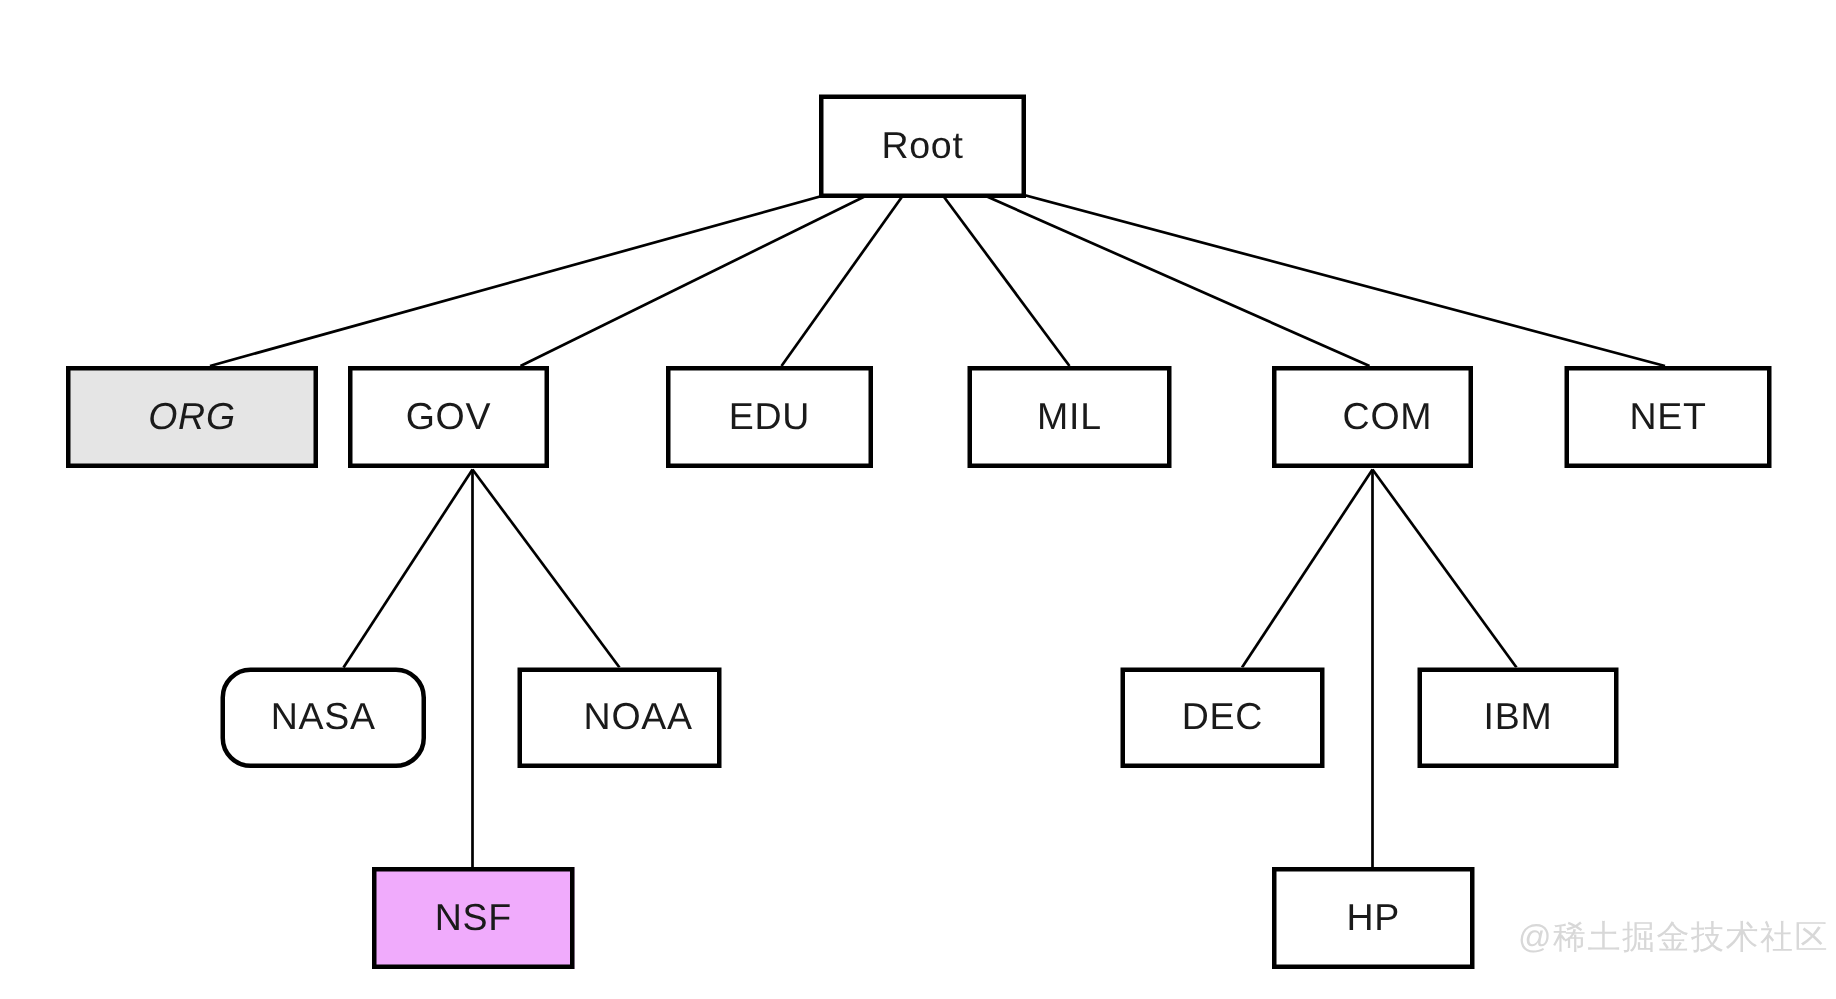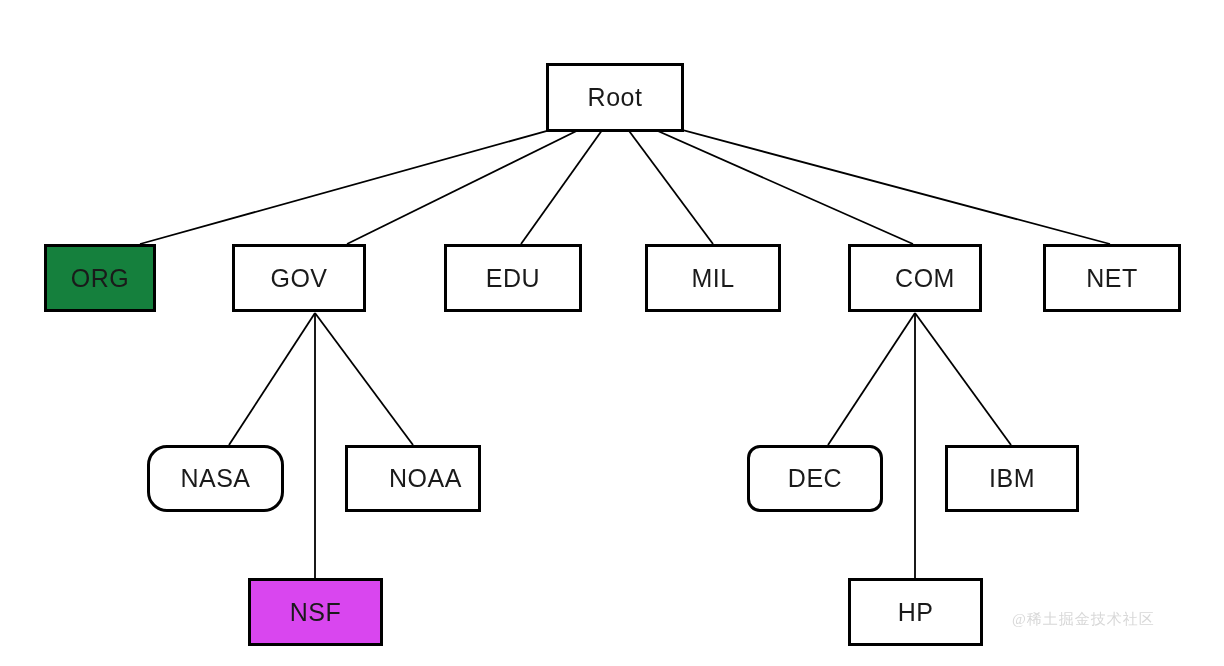--- a/index.html
+++ b/index.html
@@ -40,22 +40,22 @@
     line-height: 1;
     user-select: none;
   }
   .node-label {
     display: block;
     pointer-events: none;
   }
   #watermark {
     position: absolute;
     color: #d8d8d8;
-    font-family: Liberation Serif, serif;
-    font-size: 15px;
+    font-family: Liberation Sans, sans-serif;
+    font-size: 22px;
     letter-spacing: 1px;
     white-space: nowrap;
     user-select: none;
   }
 </style>
 </head>
 <body>
 
 <div id="canvas">
   <svg id="edges" viewBox="0 0 1224 666" xmlns="http://www.w3.org/2000/svg">
@@ -69,21 +69,21 @@
       <line x1="315" y1="313" x2="413" y2="445" stroke="#000000" stroke-width="1.8"></line>
       <line x1="315" y1="313" x2="315" y2="578" stroke="#000000" stroke-width="1.8"></line>
       <line x1="915" y1="313" x2="828" y2="445" stroke="#000000" stroke-width="1.8"></line>
       <line x1="915" y1="313" x2="1011" y2="445" stroke="#000000" stroke-width="1.8"></line>
       <line x1="915" y1="313" x2="915" y2="578" stroke="#000000" stroke-width="1.8"></line>
     </svg>
   <div id="nodes-layer">
       <div class="node" style="left: 546px; top: 43px; width: 138px; height: 69px; border-color: rgb(0, 0, 0); background: rgb(255, 255, 255); margin-top: 20px;">
         <span class="node-label">Root</span>
       </div>
-      <div class="node" style="left: 44px; top: 244px; width: 112px; height: 68px; border-color: rgb(0, 0, 0); background: #15803d;">
+      <div class="node" style="left: 44px; top: 244px; width: 168px; height: 68px; border-color: rgb(0, 0, 0); background: #e5e5e5; font-style: italic;">
         <span class="node-label">ORG</span>
       </div>
       <div class="node" style="left: 232px; top: 244px; width: 134px; height: 68px; border-color: rgb(0, 0, 0); background: rgb(255, 255, 255);">
         <span class="node-label">GOV</span>
       </div>
       <div class="node" style="left: 444px; top: 244px; width: 138px; height: 68px; border-color: rgb(0, 0, 0); background: rgb(255, 255, 255);">
         <span class="node-label">EDU</span>
       </div>
       <div class="node" style="left: 645px; top: 244px; width: 136px; height: 68px; border-color: rgb(0, 0, 0); background: rgb(255, 255, 255);">
         <span class="node-label">MIL</span>
@@ -93,27 +93,27 @@
       </div>
       <div class="node" style="left: 1043px; top: 244px; width: 138px; height: 68px; border-color: rgb(0, 0, 0); background: rgb(255, 255, 255);">
         <span class="node-label">NET</span>
       </div>
       <div class="node" style="left: 147px; top: 445px; width: 137px; height: 67px; border-color: rgb(0, 0, 0); background: rgb(255, 255, 255); border-radius: 20px;">
         <span class="node-label">NASA</span>
       </div>
       <div class="node" style="left: 345px; top: 445px; width: 136px; height: 67px; border-color: rgb(0, 0, 0); background: rgb(255, 255, 255); padding-left: 25px;">
         <span class="node-label">NOAA</span>
       </div>
-      <div class="node" style="left: 747px; top: 445px; width: 136px; height: 67px; border-color: rgb(0, 0, 0); background: rgb(255, 255, 255); border-radius: 13px;">
+      <div class="node" style="left: 747px; top: 445px; width: 136px; height: 67px; border-color: rgb(0, 0, 0); background: rgb(255, 255, 255);">
         <span class="node-label">DEC</span>
       </div>
       <div class="node" style="left: 945px; top: 445px; width: 134px; height: 67px; border-color: rgb(0, 0, 0); background: rgb(255, 255, 255); align-items: center;">
         <span class="node-label">IBM</span>
       </div>
-      <div class="node" style="left: 248px; top: 578px; width: 135px; height: 68px; border-color: rgb(0, 0, 0); background: #d946ef; text-align: center;">
+      <div class="node" style="left: 248px; top: 578px; width: 135px; height: 68px; border-color: rgb(0, 0, 0); background: #f0abfc; text-align: center;">
         <span class="node-label">NSF</span>
       </div>
       <div class="node" style="left: 848px; top: 578px; width: 135px; height: 68px; border-color: rgb(0, 0, 0); background: rgb(255, 255, 255);">
         <span class="node-label">HP</span>
       </div>
     </div>
   <div id="watermark" style="left: 1012px; top: 610px; color: rgb(216, 216, 216);">@稀土掘金技术社区</div>
 </div>
 
 </body></html>

